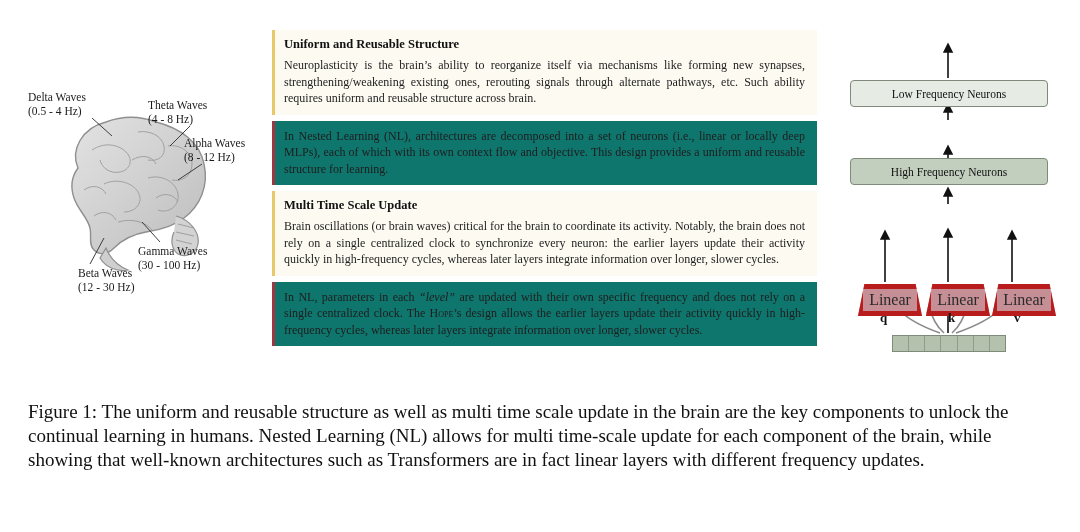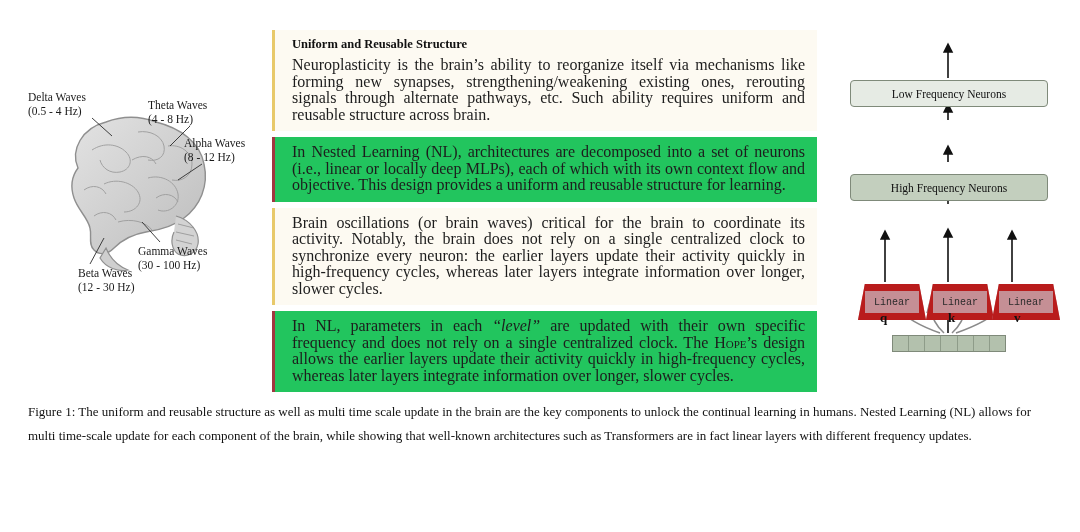--- a/index.html
+++ b/index.html
@@ -44,45 +44,45 @@
   
   .text-col {
     position: absolute;
     left: 272px;
     top: 30px;
     width: 545px;
   }
   .block {
     position: relative;
     margin-bottom: 6px;
-    padding: 7px 12px 8px 20px;
+    padding: 7px 12px 8px 12px;
   }
   .block .bar {
     position: absolute;
     left: 0; top: 0; bottom: 0;
     width: 3px;
   }
   .block h4 {
     margin: 0 0 5px 0;
     font-family: "Liberation Serif", serif;
     font-size: 12.5px;
     font-weight: bold;
     color: #111;
   }
   .block p {
     margin: 0;
     font-family: "Liberation Serif", serif;
-    font-size: 16px;
+    font-size: 12px;
     line-height: 16.5px;
     color: #1d1d1d;
     text-align: justify;
   }
   .block.cream { background: #fdfaf2; }
   .block.cream .bar { background: #e8c96a; }
-  .block.rose { background: #22c55e; }
+  .block.rose { background: #0f766e; }
   .block.rose .bar { background: #a03640; }
   .sc { font-variant: small-caps; }
   .it { font-style: italic; }
 
   
   .diagram {
     position: absolute;
     left: 840px;
     top: 30px;
     width: 230px;
@@ -97,35 +97,35 @@
     display: flex;
     align-items: center;
     justify-content: center;
     font-family: "Liberation Serif", serif;
     font-size: 11.5px;
     color: #111;
     border: 1px solid #7f8a7a;
   }
   .nb0 { top: 50px;  background: #e6ebe4; }
   .nb1 { top: 92px;  background: #d5ddd1; }
-  .nb2 { top: 144px; background: #c3cfbe; }
+  .nb2 { top: 128px; background: #c3cfbe; }
   .nb3 { top: 176px; background: #b3c1ad; }
 
   .linear-box {
     position: absolute;
     top: 254px;
     width: 54px;
     height: 22px;
     background: #c58f95;
-    border: 7px solid #b91c1c;
+    border: 5px solid #b91c1c;
     display: flex;
     align-items: center;
     justify-content: center;
-    font-family: Liberation Mono, monospace;
-    font-size: 10px;
+    font-family: Liberation Serif, serif;
+    font-size: 16px;
     color: #2a2a2a;
     clip-path: polygon(10% 0, 90% 0, 100% 100%, 0 100%);
   }
   .lb-q { left: 18px; }
   .lb-k { left: 86px; }
   .lb-v { left: 152px; }
 
   .qkv-label {
     position: absolute;
     top: 280px;
@@ -154,21 +154,21 @@
   }
   .token-strip i:last-child { border-right: none; }
 
   
   .caption {
     position: absolute;
     left: 28px;
     top: 400px;
     width: 1024px;
     font-family: "Liberation Serif", serif;
-    font-size: 13px;
+    font-size: 19px;
     line-height: 24px;
     color: #111;
     text-align: left;
   }
 </style>
 </head>
 <body>
 
 <div class="figure-wrap">
 
@@ -249,20 +249,21 @@
       <p>Neuroplasticity is the brain’s ability to reorganize itself via mechanisms like forming new synapses, strengthening/weakening existing ones, rerouting signals through alternate pathways, etc. Such ability requires uniform and reusable structure across brain.</p>
     </div>
 
     <div class="block rose">
       <div class="bar"></div>
       <p>In Nested Learning (NL), architectures are decomposed into a set of neurons (i.e., linear or locally deep MLPs), each of which with its own context flow and objective. This design provides a uniform and reusable structure for learning.</p>
     </div>
 
     <div class="block cream">
       <div class="bar"></div>
+      <h4>Multi Time Scale Update</h4>
       <p>Brain oscillations (or brain waves) critical for the brain to coordinate its activity. Notably, the brain does not rely on a single centralized clock to synchronize every neuron: the earlier layers update their activity quickly in high-frequency cycles, whereas later layers integrate information over longer, slower cycles.</p>
     </div>
 
     <div class="block rose">
       <div class="bar"></div>
       <p><span>In NL, parameters in each </span><span class="it">“level”</span><span> are updated with their own specific frequency and does not rely on a single centralized clock. The </span><span class="sc">Hope</span><span>’s design allows the earlier layers update their activity quickly in high-frequency cycles, whereas later layers integrate information over longer, slower cycles.</span></p>
     </div>
 
   </div>
 

